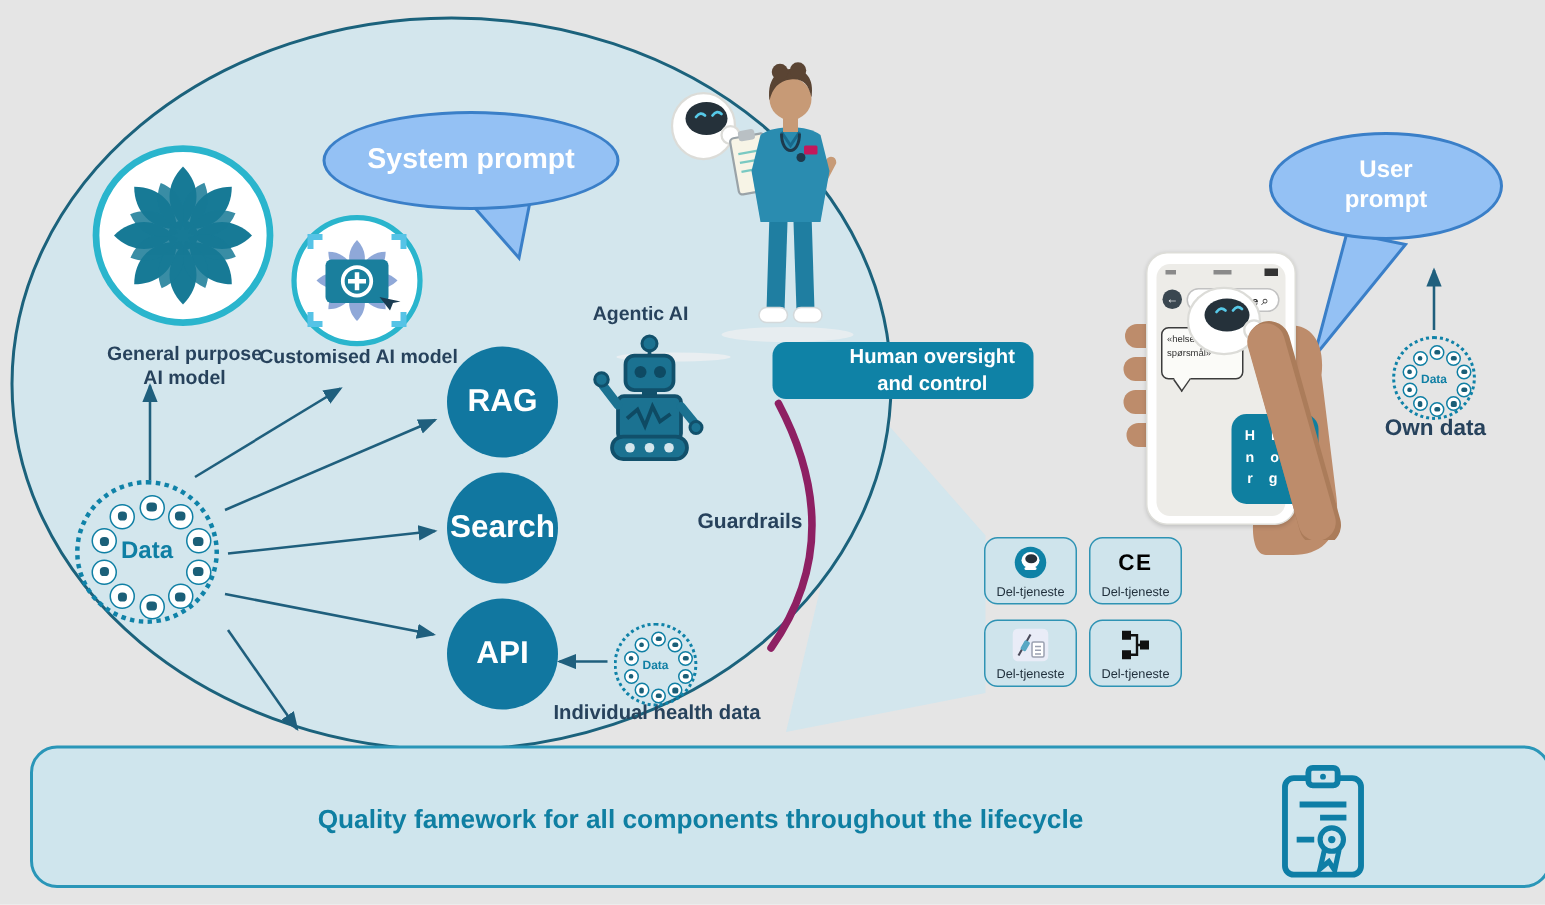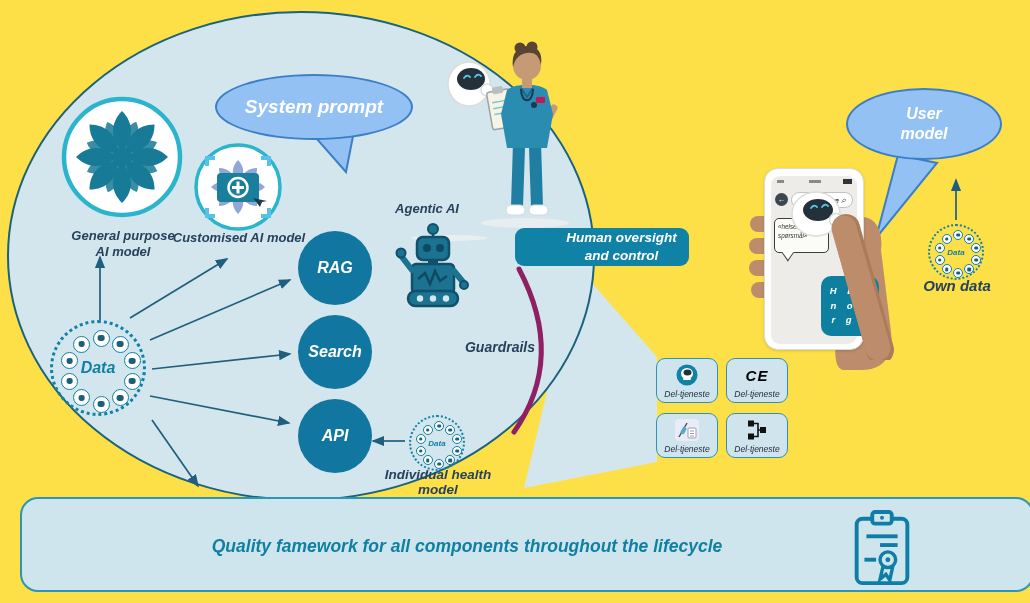--- a/index.html
+++ b/index.html
@@ -1,31 +1,31 @@
 <!DOCTYPE html>
 <html><head>
 <meta charset="utf-8">
 <style>
   * { margin:0; padding:0; box-sizing:border-box; }
   body { font-family:"Liberation Sans", sans-serif; background:#fff; }
-  #stage { position:relative; width:1030px; height:603px; background:#fde047; overflow:hidden;font-style:italic; }
+  #stage { position:relative; width:1030px; height:603px; background:#e5e5e5; overflow:hidden; }
   .abs { position:absolute; }
   svg.layer { position:absolute; left:0; top:0; pointer-events:none; }
 
   
 
   .bubble { position:absolute; background:#94c1f4; border:2px solid #3a7fc8; border-radius:50%;
             display:flex; align-items:center; justify-content:center; flex-direction:column;
             color:#fff; font-weight:bold; text-align:center; z-index:5; }
   #system-bubble { left:215px; top:74px; width:198px; height:66px; font-size:19px; }
   #user-bubble   { left:846px; top:88px; width:156px; height:72px; font-size:16px; line-height:1.25; }
 
   .node { position:absolute; width:74px; height:74px; border-radius:50%; background:#1177a0;
           color:#fff; display:flex; align-items:center; justify-content:center;
-          font-size:16px; font-weight:600; z-index:4; }
+          font-size:21px; font-weight:600; z-index:4; }
   #node-rag    { left:298px; top:231px; }
   #node-search { left:298px; top:315px; }
   #node-api    { left:298px; top:399px; }
 
   .dlabel { position:absolute; color:#27425c; font-weight:bold; text-align:center; z-index:4; }
 
   
   .ring { position:absolute; border-radius:50%; z-index:4; }
   .ring .rdot { position:absolute; background:#fff; border:1px solid #0f7fa4; border-radius:50%; }
   .ring .rdot::after { content:""; position:absolute; left:50%; top:50%; transform:translate(-50%,-50%);
@@ -177,21 +177,21 @@
       <circle cx="43" cy="14" r="5.5" fill="#5a4433"></circle>
         <circle cx="55" cy="13" r="5.5" fill="#5a4433"></circle>
     </g>
   </svg>
 
   <div class="bubble" id="system-bubble">
     <span>System prompt</span>
   </div>
   <div class="bubble" id="user-bubble">
     <span>User</span>
-    <span>model</span>
+    <span>prompt</span>
   </div>
 
   <div class="abs" style="left:60px;top:95px;z-index:4">
     <svg width="124" height="124" viewBox="0 0 124 124">
       <circle cx="62" cy="62" r="58" fill="#fff" stroke="#2ab5cd" stroke-width="4.5"></circle>
       <g fill="#177a96">
         <g id="petal">
             <path d="M62,16 C74,28 74,44 62,56 C50,44 50,28 62,16 Z"></path>
           </g>
         <use href="#petal" transform="rotate(45 62 62)"></use>
@@ -244,21 +244,21 @@
     </svg>
   </div>
 
   <div class="dlabel" style="left:48px;top:228px;width:150px;font-size:13px;line-height:1.25">
     <div>General purpose</div>
     <div>AI model</div>
   </div>
   <div class="dlabel" style="left:165px;top:230px;width:148px;font-size:13px">Customised AI model</div>
   <div class="dlabel" style="left:377px;top:201px;width:100px;font-size:13px">Agentic AI</div>
   <div class="dlabel" style="left:455px;top:339px;width:90px;font-size:14px">Guardrails</div>
-  <div class="dlabel" style="left:363px;top:467px;width:150px;font-size:13.5px">Individual health model</div>
+  <div class="dlabel" style="left:363px;top:467px;width:150px;font-size:13.5px">Individual health data</div>
   <div class="dlabel" style="left:905px;top:277px;width:104px;font-size:15px">Own data</div>
 
   <div class="node" id="node-rag">RAG</div>
   <div class="node" id="node-api">API</div>
   <div class="node" id="node-search">Search</div>
 
   <div class="ring ring96" style="left:50px;top:320px">
     <span class="rdot"></span>
       <span class="rdot"></span>
     <span class="rdot"></span>

